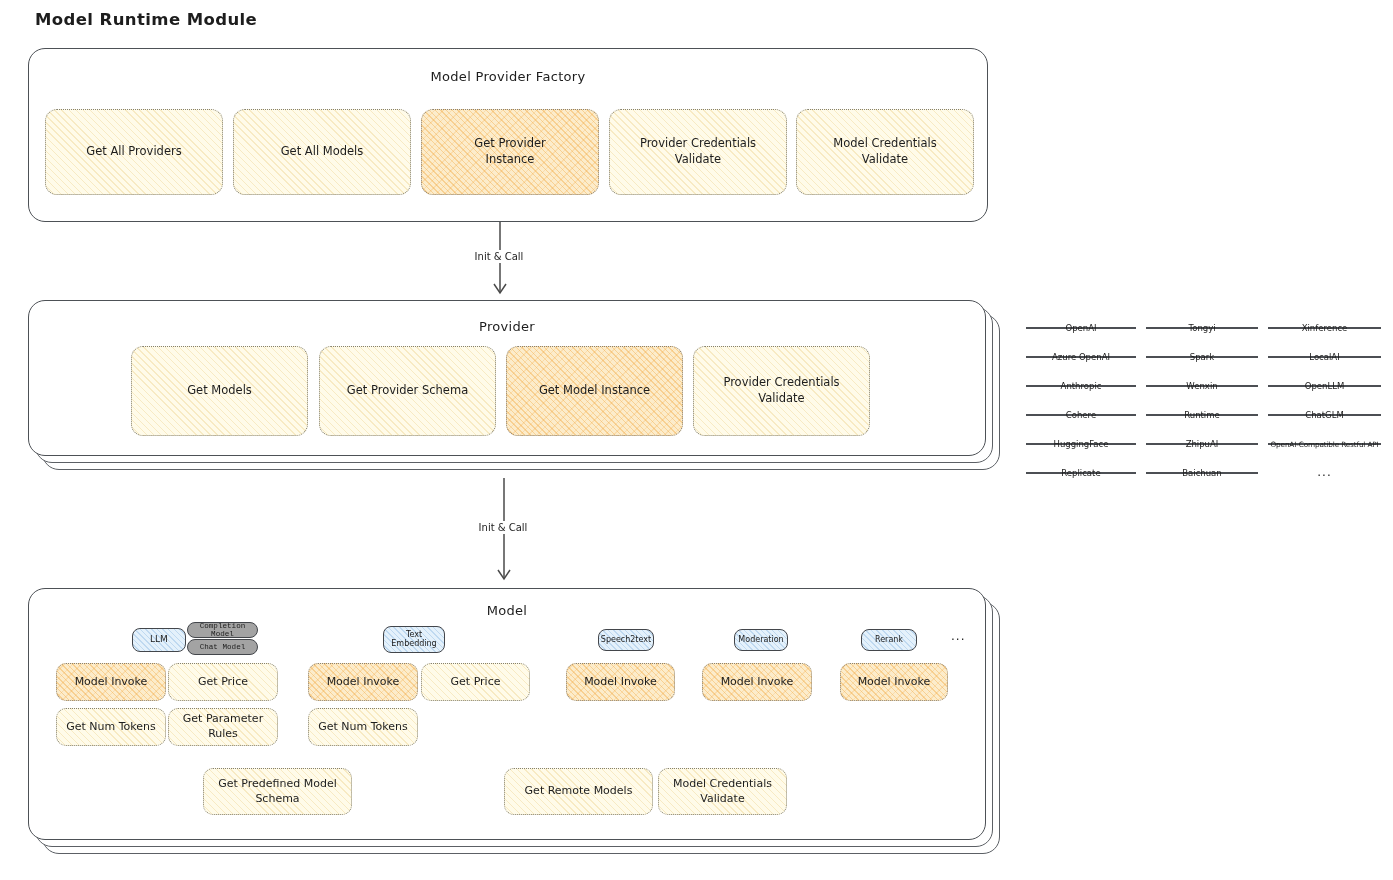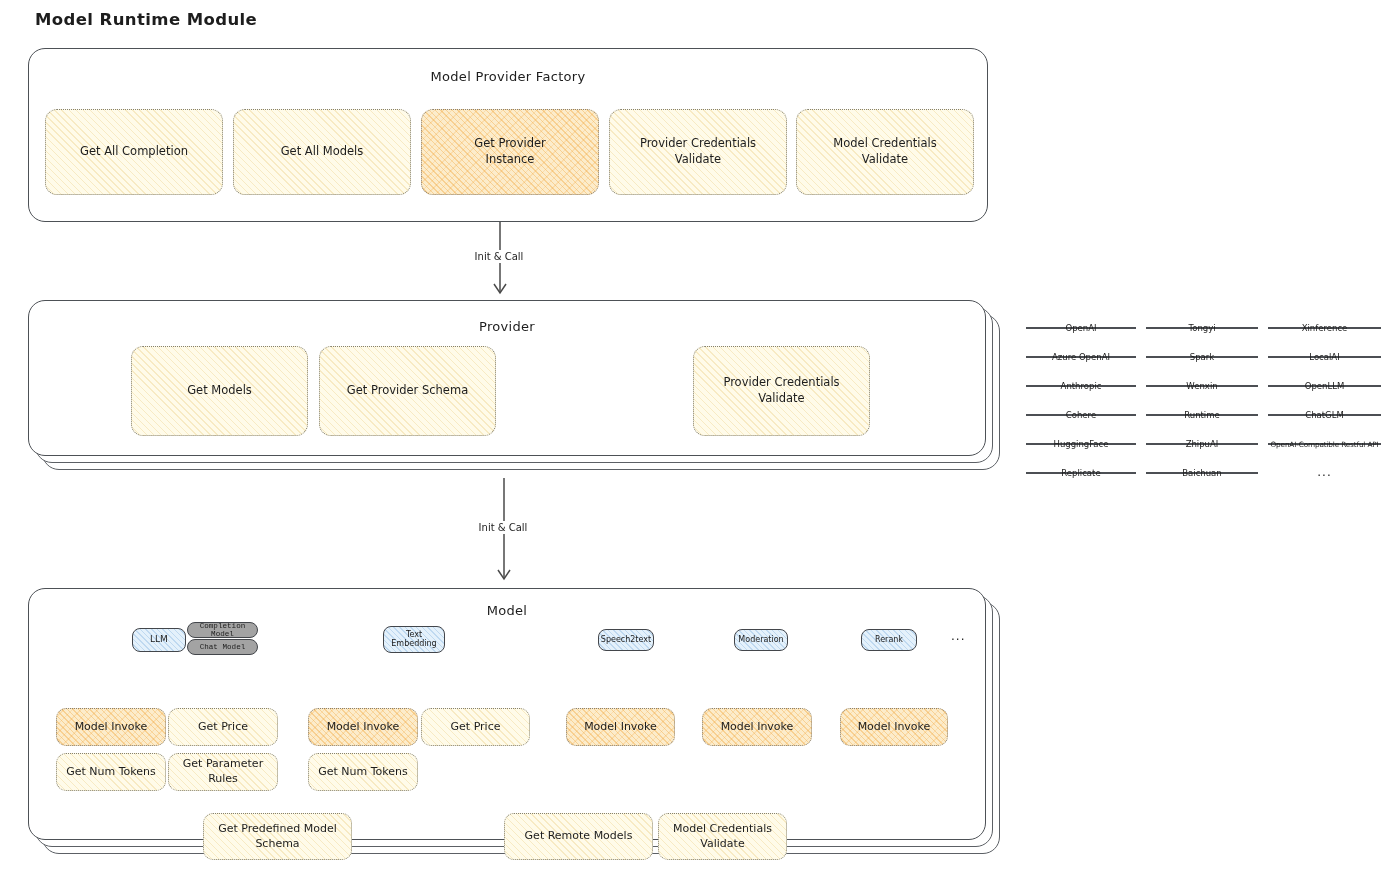--- a/index.html
+++ b/index.html
@@ -22,21 +22,21 @@
   
   .fn{position:absolute;display:flex;align-items:center;justify-content:center;text-align:center;
       border-radius:12px;font-size:11.5px;line-height:1.35;}
   .fn span{max-width:126px;display:inline-block;}
   .fn span.narrow{max-width:82px;}
   .yellow{background-color:#fffbe9;border:1.4px dotted #85816f;
       background-image:repeating-linear-gradient(45deg,rgba(231,196,106,.30) 0 1px,transparent 1px 5px);}
   .orange{background-color:#fceccb;border:1.4px dotted #8a8070;
       background-image:repeating-linear-gradient(45deg,rgba(242,166,60,.40) 0 1px,transparent 1px 4px),
                        repeating-linear-gradient(-45deg,rgba(242,166,60,.22) 0 1px,transparent 1px 6px);}
-  .fn.small{font-size:11px;border-radius:10px;margin-top:45px;}
+  .fn.small{font-size:11px;border-radius:10px;}
 
   
   .arrow{position:absolute;width:18px;}
   .arrow svg{display:block;}
   .arrow-label{position:absolute;background:#fff;font-size:10px;white-space:nowrap;padding:1px 4px;transform:translateX(-50%);}
 
   
   .providers{position:absolute;left:1026px;top:301px;display:grid;
       grid-template-columns:110px 112px 113px;column-gap:10px;grid-auto-rows:24px;row-gap:5px;}
   .pcell{display:flex;align-items:center;justify-content:center;font-size:8.5px;
@@ -55,21 +55,21 @@
 </head>
 <body>
 
 <div class="canvas">
 
   <div class="page-title">Model Runtime Module</div>
 
   <div class="panel" style="left:28px;top:48px;width:958px;height:172px;">
     <div class="panel-title" style="top:20px;">Model Provider Factory</div>
     <div class="fn yellow" style="left:16px;top:60px;width:176px;height:84px;">
-        <span>Get All Completion</span>
+        <span>Get All Providers</span>
       </div>
     <div class="fn yellow" style="left:204px;top:60px;width:176px;height:84px;">
         <span>Get All Models</span>
       </div>
     <div class="fn orange" style="left:392px;top:60px;width:176px;height:84px;text-align:center;">
         <span class="narrow">Get Provider Instance</span>
       </div>
     <div class="fn yellow" style="left:580px;top:60px;width:176px;height:84px;">
         <span>Provider Credentials Validate</span>
       </div>
@@ -89,20 +89,23 @@
   <div class="stack" style="left:28px;top:300px;width:958px;height:156px;">
     <div class="layer l2"></div>
     <div class="layer l1"></div>
     <div class="panel" style="position:absolute;">
       <div class="panel-title" style="top:18px;">Provider</div>
       <div class="fn yellow" style="left:102px;top:45px;width:175px;height:88px;">
           <span>Get Models</span>
         </div>
       <div class="fn yellow" style="left:290px;top:45px;width:175px;height:88px;">
           <span>Get Provider Schema</span>
+        </div>
+      <div class="fn orange" style="left:477px;top:45px;width:175px;height:88px;">
+          <span>Get Model Instance</span>
         </div>
       <div class="fn yellow" style="left:664px;top:45px;width:175px;height:88px;">
           <span>Provider Credentials Validate</span>
         </div>
     </div>
   </div>
 
   <div class="providers">
     <div class="pcell">OpenAI</div>
     <div class="pcell">Tongyi</div>

